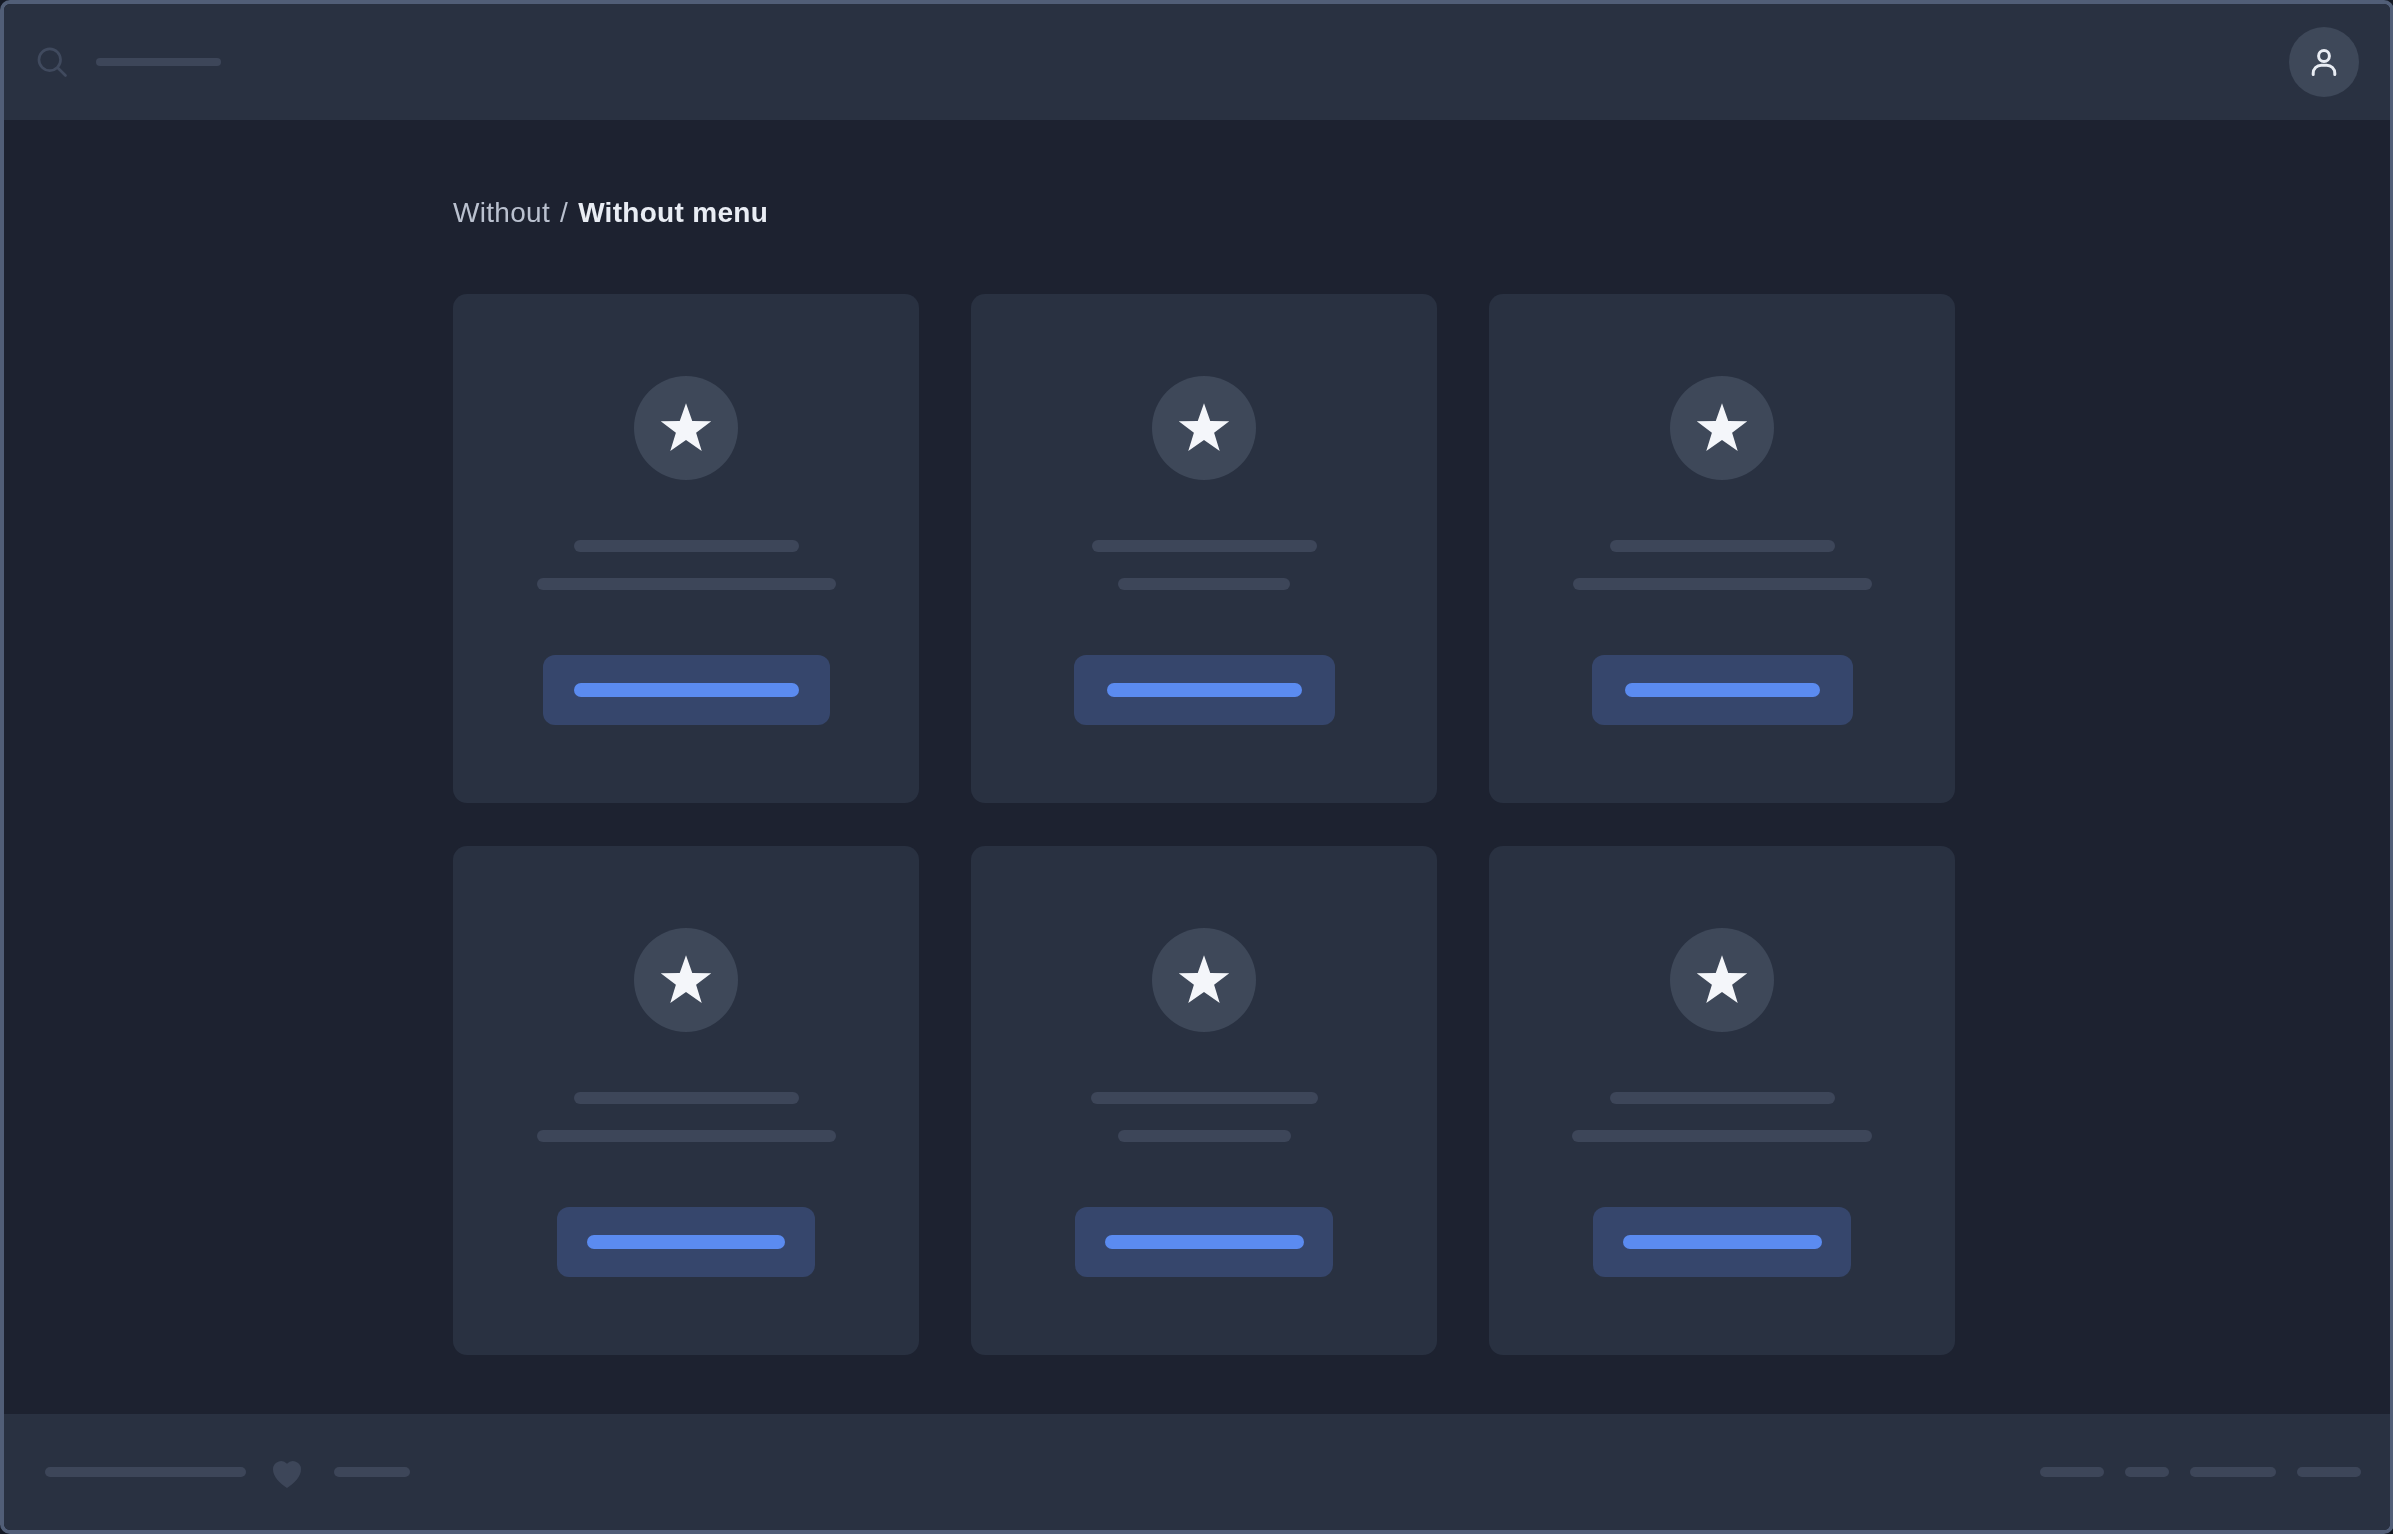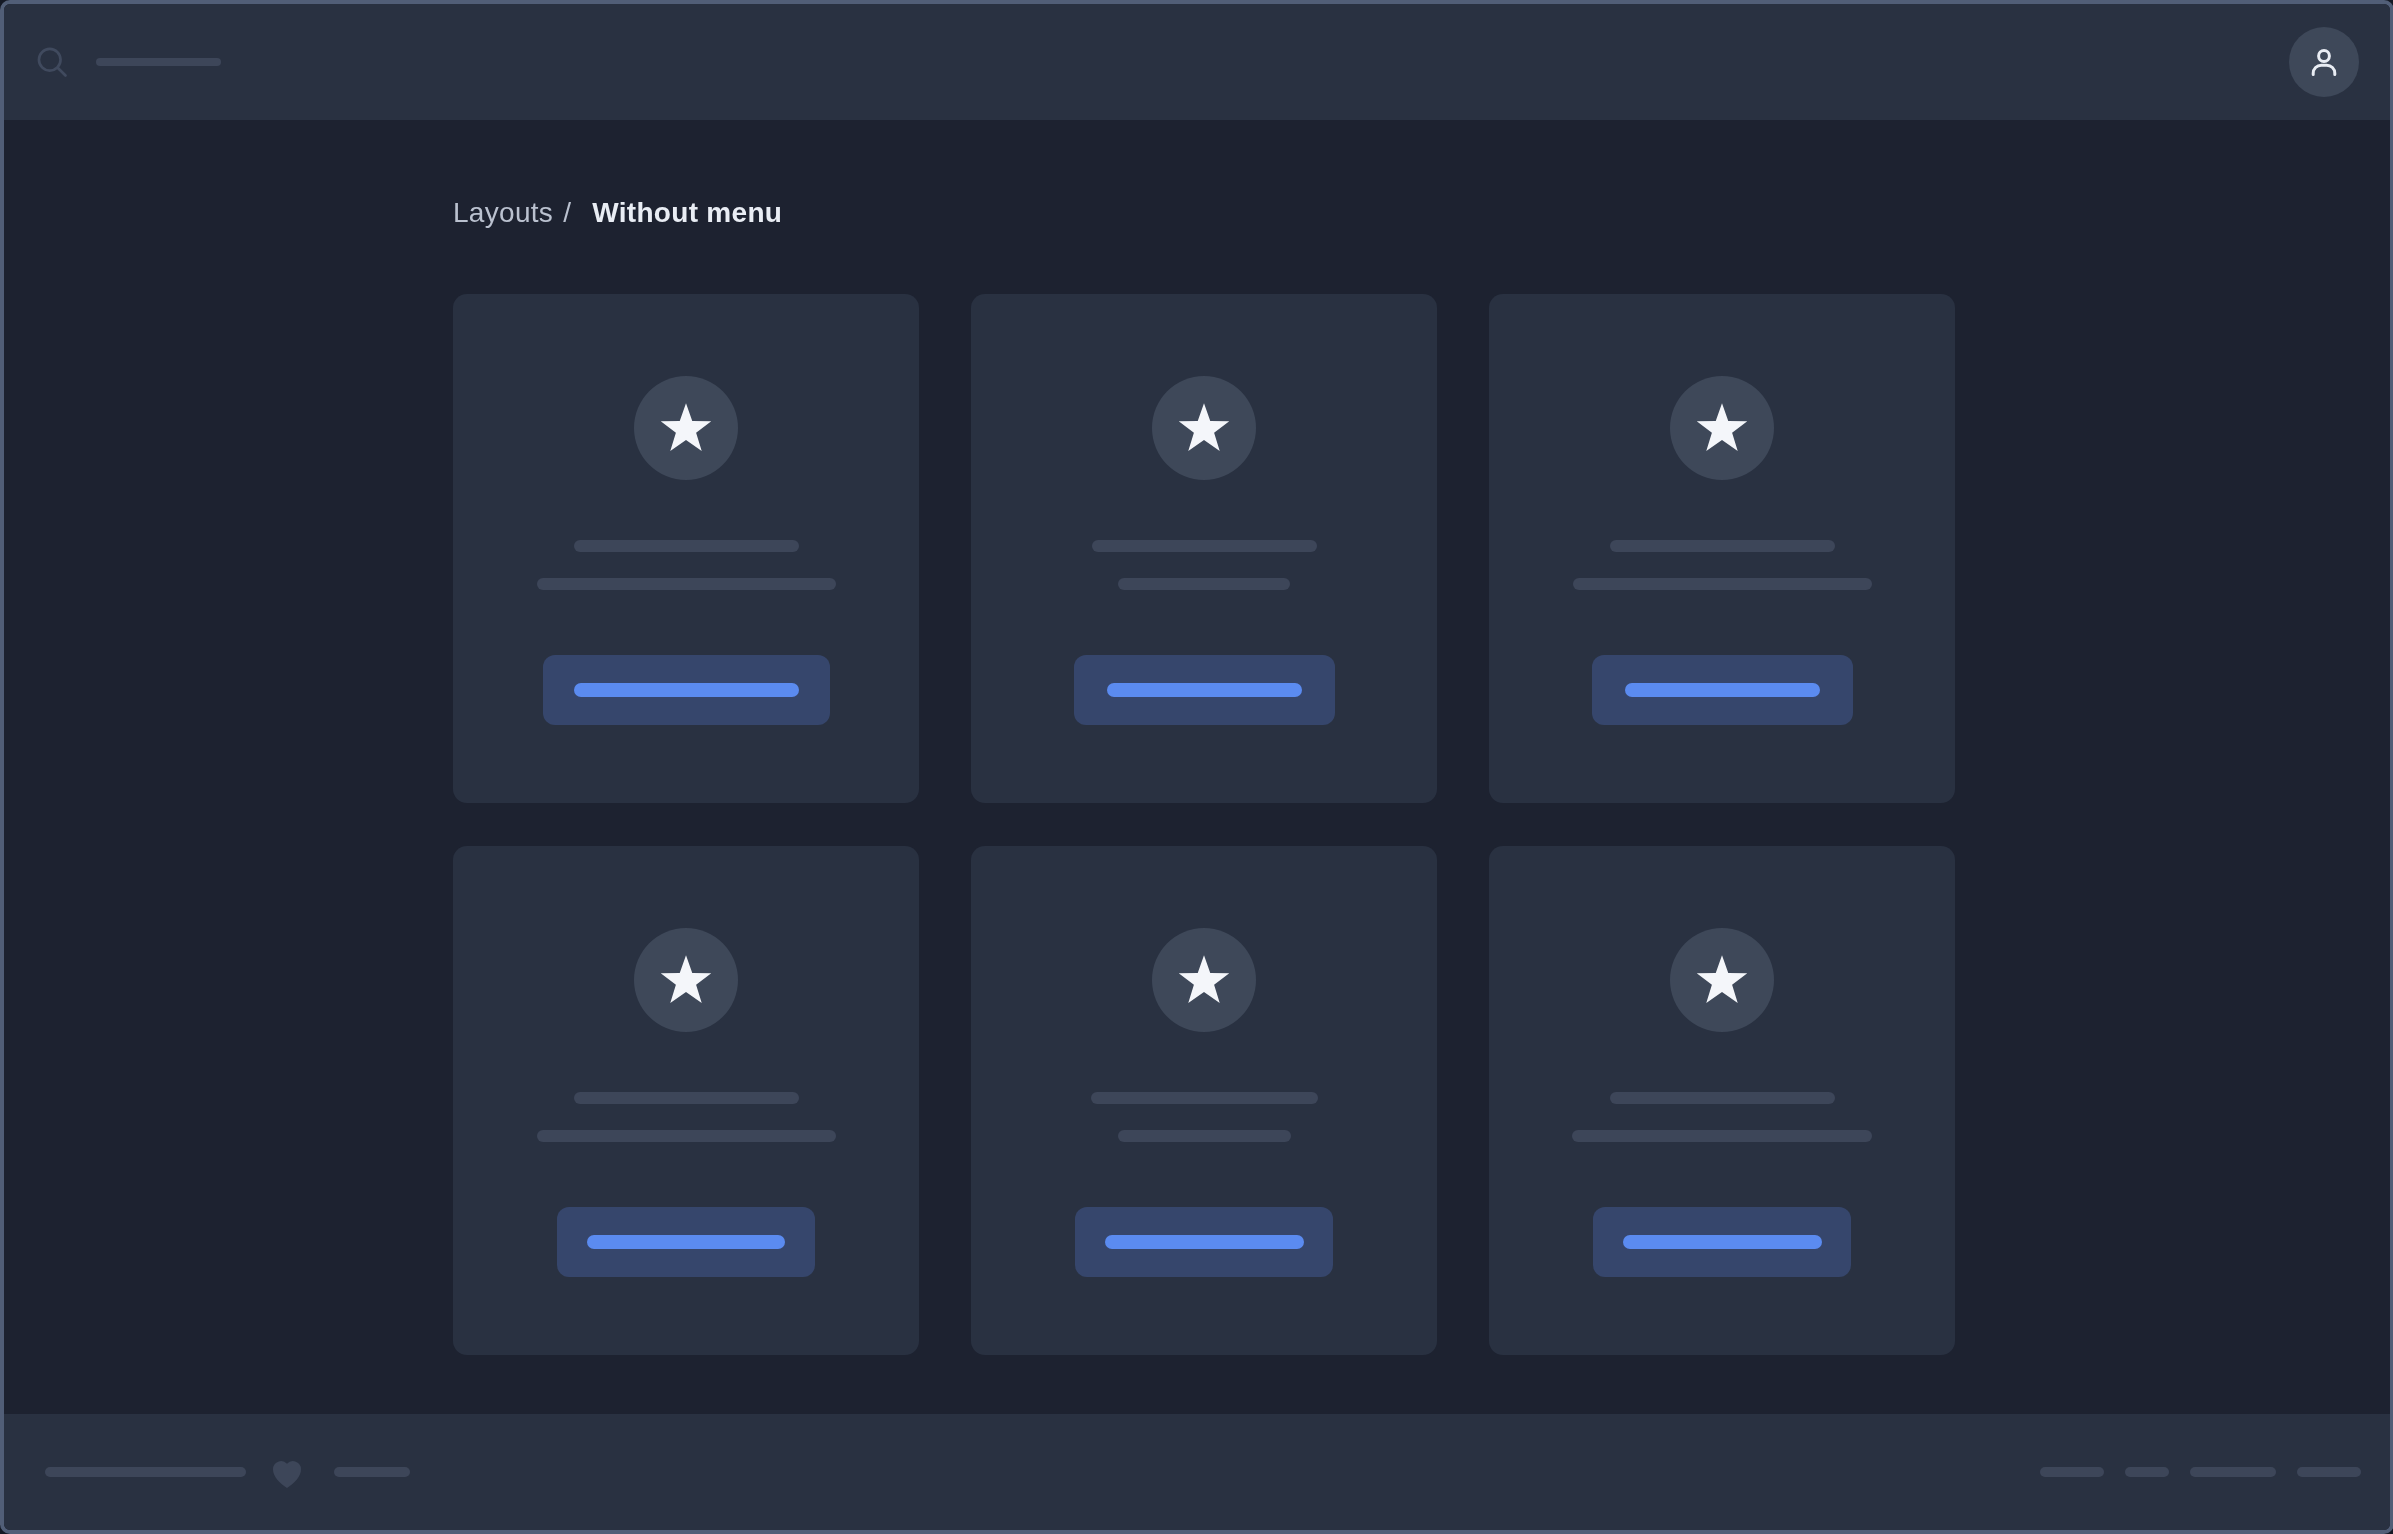--- a/index.html
+++ b/index.html
@@ -46,21 +46,21 @@
     flex: 1 1 auto;
     padding: 73px 0 0 449px;
     overflow: hidden;
   }
   .breadcrumb {
     font-size: 28px; line-height: 40px;
     color: var(--text_dim, #bac1cf);
     letter-spacing: 0.3px;
   }
   .breadcrumb .sep { margin: 0 10px; }
-  .breadcrumb .current { font-weight: 700; color: var(--text_bright, #e9edf4); margin-left: 11px; }
+  .breadcrumb .current { font-weight: 700; color: var(--text_bright, #e9edf4); }
 
   .grid {
     margin-top: 61px;
     display: grid;
     grid-template-columns: repeat(3, 466px);
     gap: 43px 52px;
   }
   .card {
     width: 466px; height: 509px;
     background: var(--card_bg, #293141);
@@ -115,21 +115,21 @@
     <div class="avatar">
       <svg class="icon-user" viewBox="0 0 24 24" fill="none" stroke="#e9edf4" stroke-width="2" stroke-linecap="round" stroke-linejoin="round">
         <circle cx="12" cy="8" r="3.6"></circle>
         <path d="M4.8 20.4 v-0.9 a5.4 5.4 0 0 1 5.4 -5.4 h3.6 a5.4 5.4 0 0 1 5.4 5.4 v0.9"></path>
       </svg>
     </div>
   </header>
 
   <main class="content">
     <div class="breadcrumb">
-      <span>Layouts</span><span class="sep">/</span><span class="current">Without menu</span>
+      <span>Without</span><span class="sep">/</span><span class="current">Without menu</span>
     </div>
 
     <div class="grid">
   <div class="card">
     <div class="badge-circle">
       <svg class="icon-star" viewBox="0 0 100 100" fill="#f4f6fa">
         <path d="M50 4 L61.6 37.2 L96.8 37.6 L68.7 58.8 L79.1 92.4 L50 72.2 L20.9 92.4 L31.3 58.8 L3.2 37.6 L38.4 37.2 Z"></path>
       </svg>
     </div>
     <div class="line l1" style="width: 225px;"></div>

